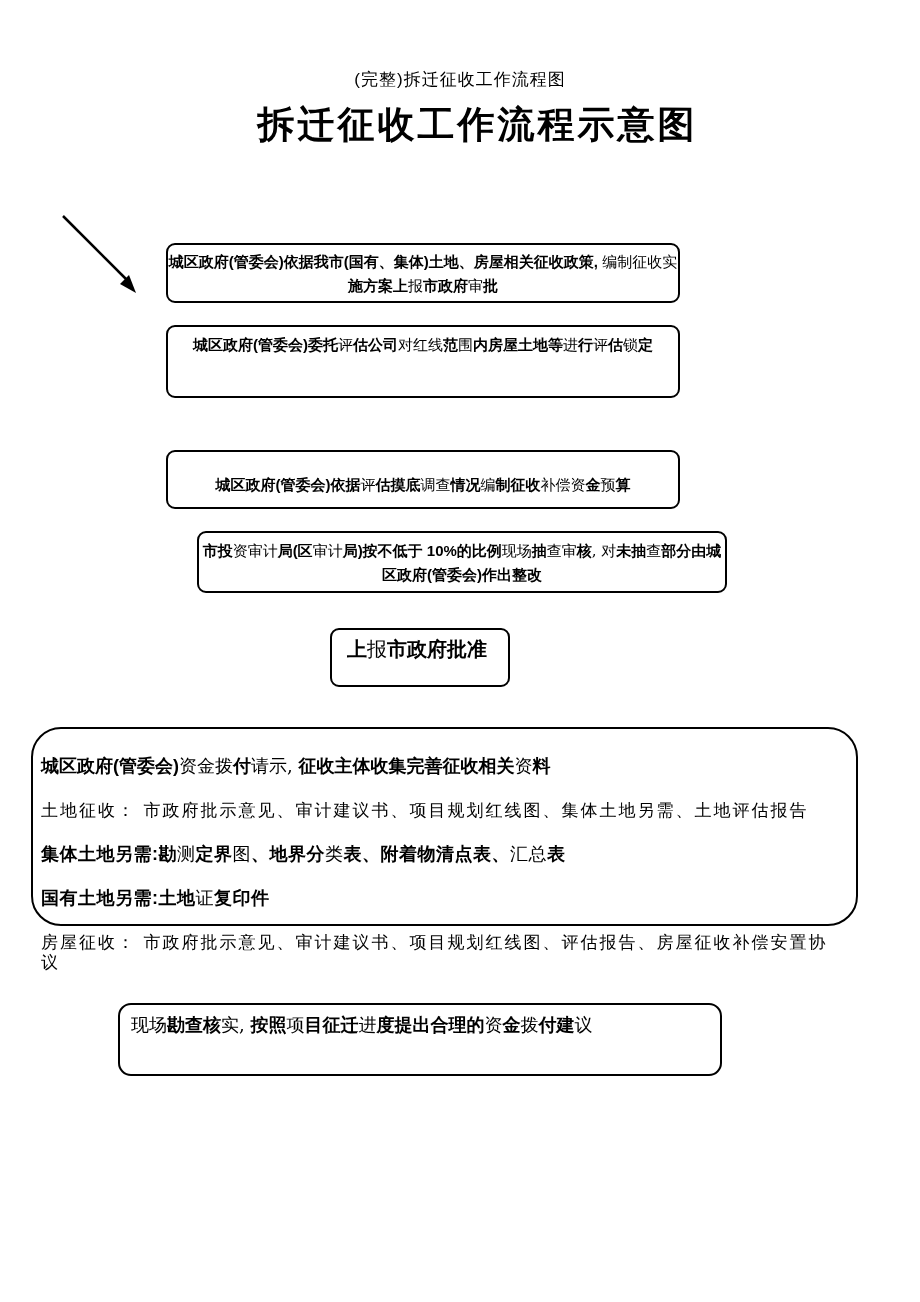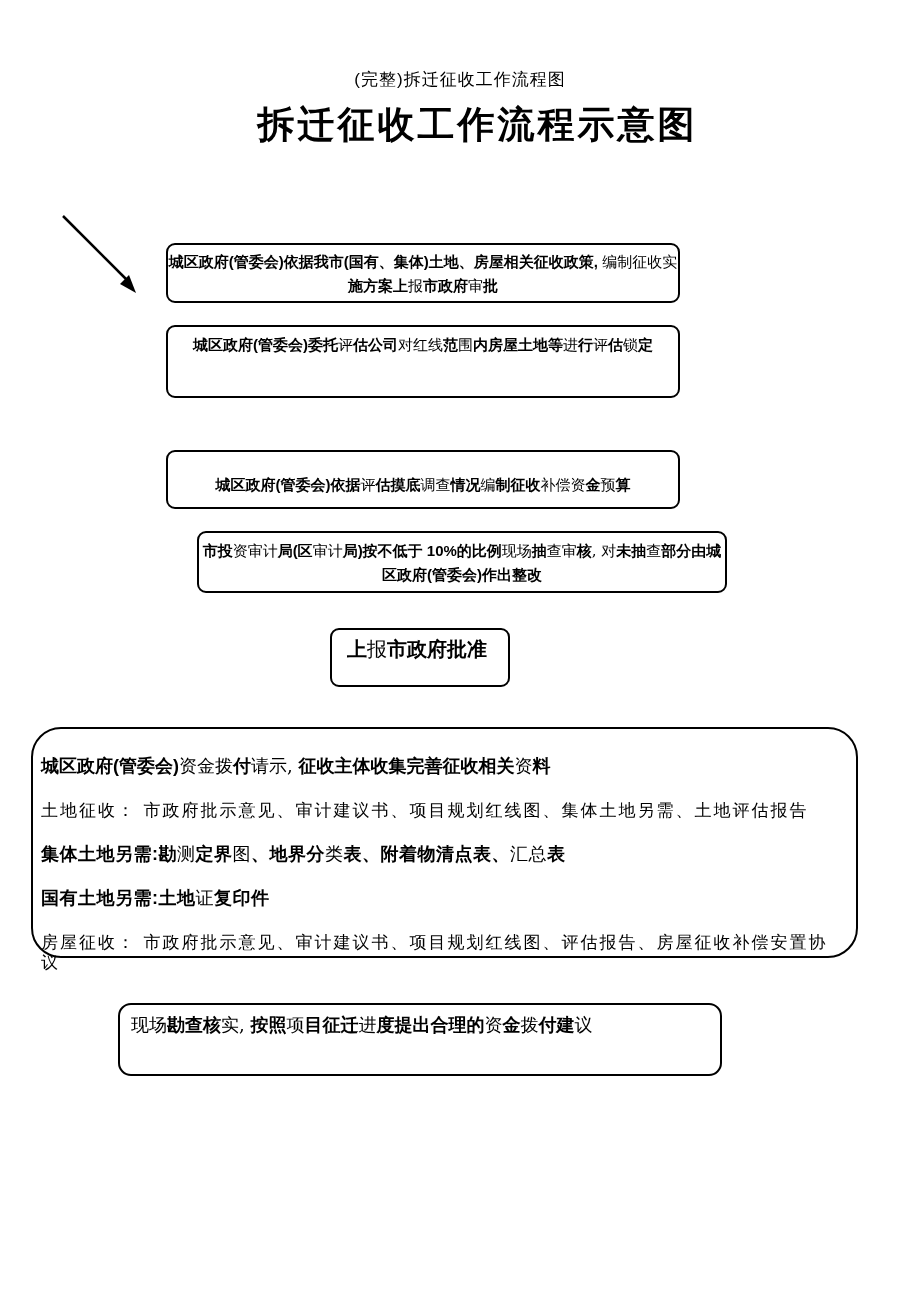--- a/index.html
+++ b/index.html
@@ -40,21 +40,21 @@
   .box1{left:166px;top:243px;width:514px;height:60px;padding-top:5px;}
   .box2{left:166px;top:325px;width:514px;height:73px;padding-top:6px;}
   .box3{left:166px;top:434px;width:514px;height:59px;padding-top:21px;margin-top:16px;}
   .box4{left:165px;top:531px;width:530px;height:62px;padding-top:6px;margin-left:32px;}
   .box5{
     left:330px;top:628px;width:180px;height:59px;
     text-align:left;padding:7px 0 0 15px;
     font-size:20px;
   }
   .materials-box{
-    left:31px;top:727px;width:827px;height:231px;
+    left:31px;top:727px;width:827px;height:199px;
     border:2px solid #000;border-radius:30px;
     background:#fff;
     padding:27px 10px 0 8px;
   }
   .materials-box p{margin:0 0 24px 0;line-height:20px;}
   .m-heading{font-size:18px;}
   .m-kai{
     font-family:"DejaVu Serif", serif;
     font-size:17px;
     letter-spacing:2px;

